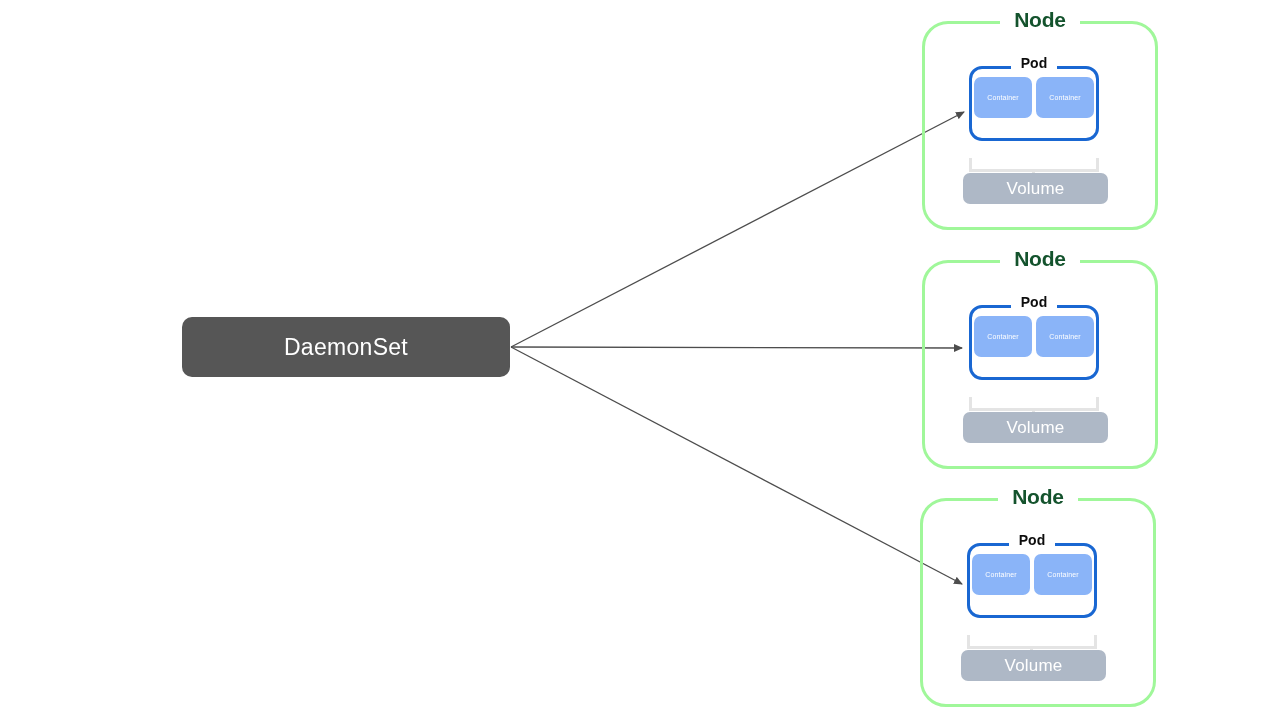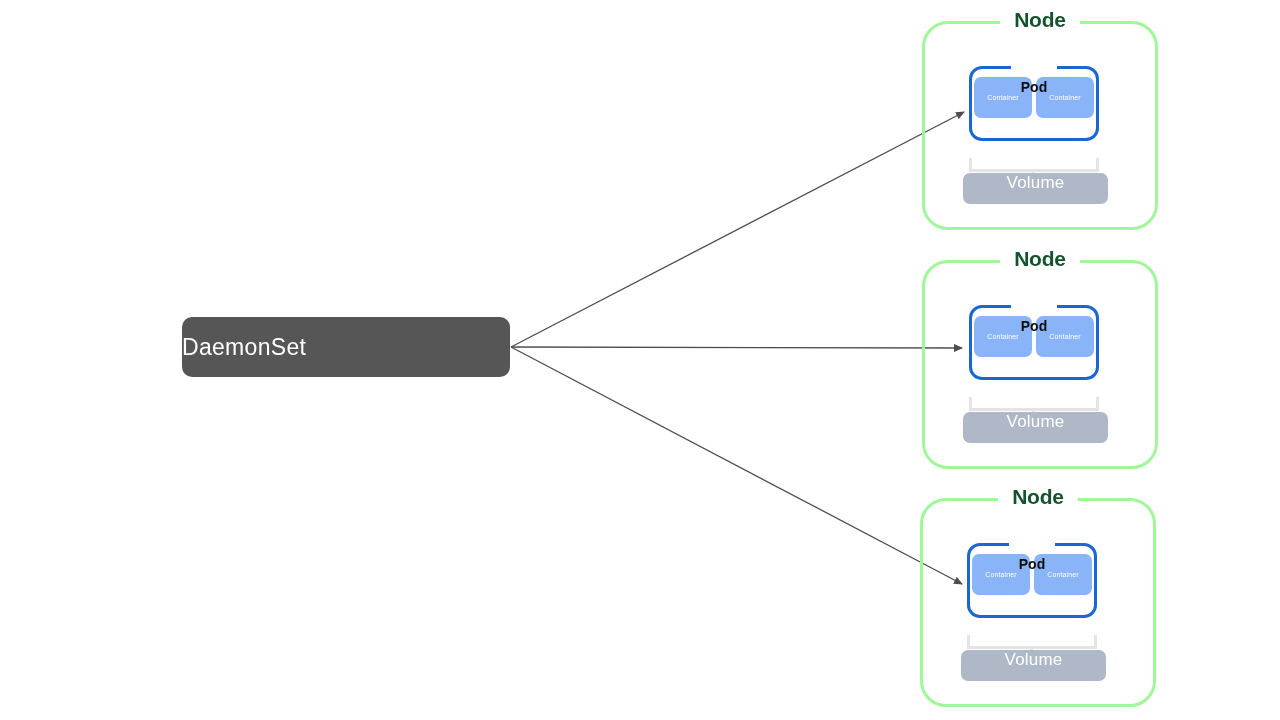--- a/index.html
+++ b/index.html
@@ -36,21 +36,21 @@
   .daemonset {
     position: absolute;
     left: 182px;
     top: 317px;
     width: 328px;
     height: 60px;
     background: #565656;
     border-radius: 10px;
     display: flex;
     align-items: center;
-    justify-content: flex-start;
+    justify-content: center;
   }
   .daemonset-label {
     color: #ffffff;
     font-size: 23px;
     font-weight: 400;
     letter-spacing: 0.3px;
     font-family: "Liberation Sans", sans-serif;
   }
 
   
@@ -114,21 +114,20 @@
   .pod-title {
     position: absolute;
     top: 0px;
     left: 0;
     width: 100%;
     text-align: center;
     font-size: 14px;
     font-weight: bold;
     color: #0d0d0d;
     z-index: 3;
-    margin-top: 24px;
   }
   .containers {
     position: absolute;
     left: 5px;
     top: 22px;
     width: 120px;
     height: 41px;
     display: flex;
     gap: 4px;
   }
@@ -160,20 +159,21 @@
     width: 3px;
     background: #e4e4e4;
     height: 10px;
   }
   .volume {
     position: absolute;
     height: 31px;
     background: #aeb8c6;
     border-radius: 7px;
     display: flex;
+    align-items: center;
     justify-content: center;
   }
   .volume-label {
     color: #ffffff;
     font-size: 17px;
     font-weight: 400;
     letter-spacing: 0.2px;
   }
 </style>
 </head>

